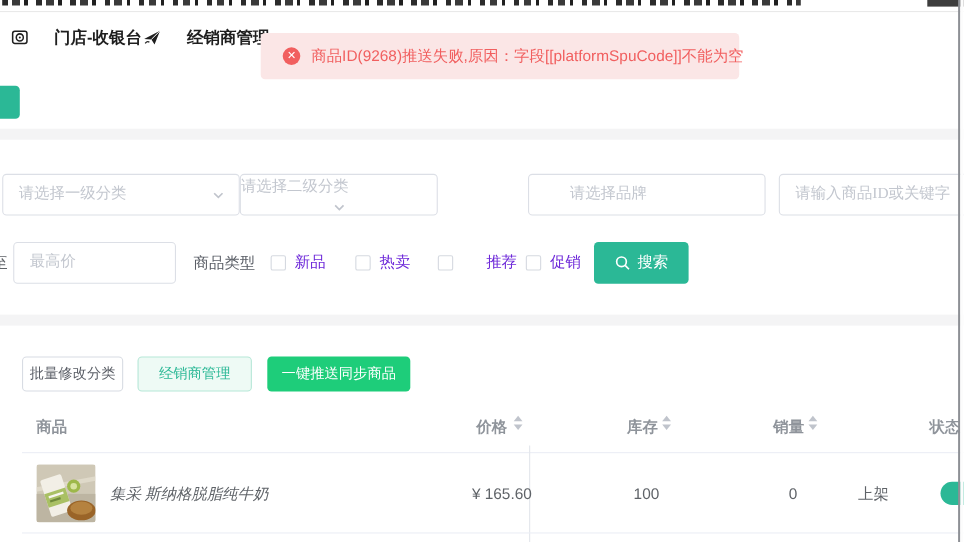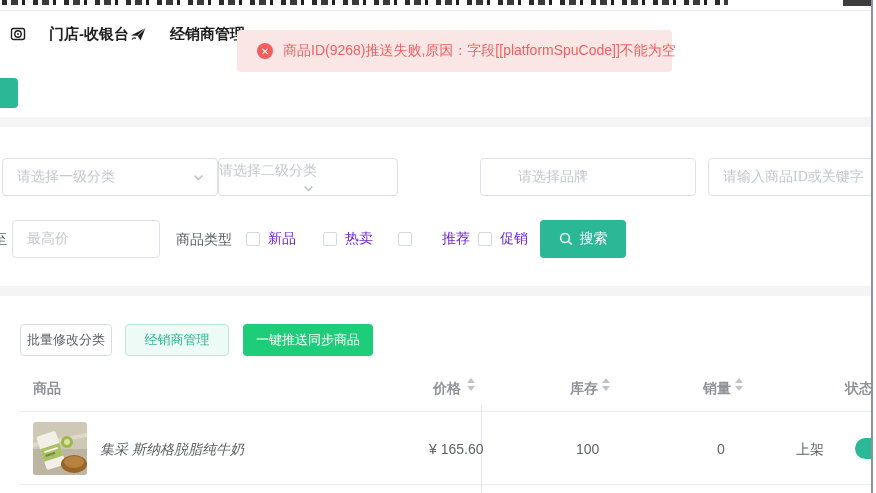--- a/index.html
+++ b/index.html
@@ -70,21 +70,21 @@
   .sort{position:absolute;top:378px;display:flex;flex-direction:column;gap:3px;cursor:pointer;}
   .s-price{left:467px;} .s-stock{left:602px;} .s-sales{left:735px;}
   .sort .up{width:0;height:0;border-left:4px solid transparent;border-right:4px solid transparent;border-bottom:5px solid #c0c4cc;}
   .sort .down{width:0;height:0;border-left:4px solid transparent;border-right:4px solid transparent;border-top:5px solid #c0c4cc;}
   .hline{position:absolute;left:20px;width:856px;height:1px;background:#ebeef5;}
   .hl1{top:411px;} .hl2{top:484px;}
   .vline{position:absolute;left:481px;top:405px;width:1px;height:88px;background:#e3e6ec;}
 
   .thumb{position:absolute;left:33px;top:422px;width:54px;height:53px;border-radius:3px;overflow:hidden;}
   .cell{position:absolute;top:441px;font-size:14px;color:#5f6368;white-space:nowrap;}
-  .c-name{left:100px;font-style:italic;} .c-price{left:429px;} .c-stock{left:576px;} .c-sales{left:717px;} .c-status{left:780px;margin-left:16px;}
+  .c-name{left:100px;font-style:italic;} .c-price{left:429px;} .c-stock{left:576px;} .c-sales{left:717px;} .c-status{left:780px;}
   .toggle{position:absolute;left:855px;top:438px;width:42px;height:21px;border-radius:11px;background:#2bb896;cursor:pointer;}
 
   
   .sbline{position:absolute;left:871px;top:0;width:2px;height:493px;background:#8d9095;z-index:30;}
   .sbtrack{position:absolute;left:873px;top:0;width:3px;height:493px;background:#fcfcfc;z-index:30;}
 </style>
 </head>
 <body>
 
 <div class="stage">

